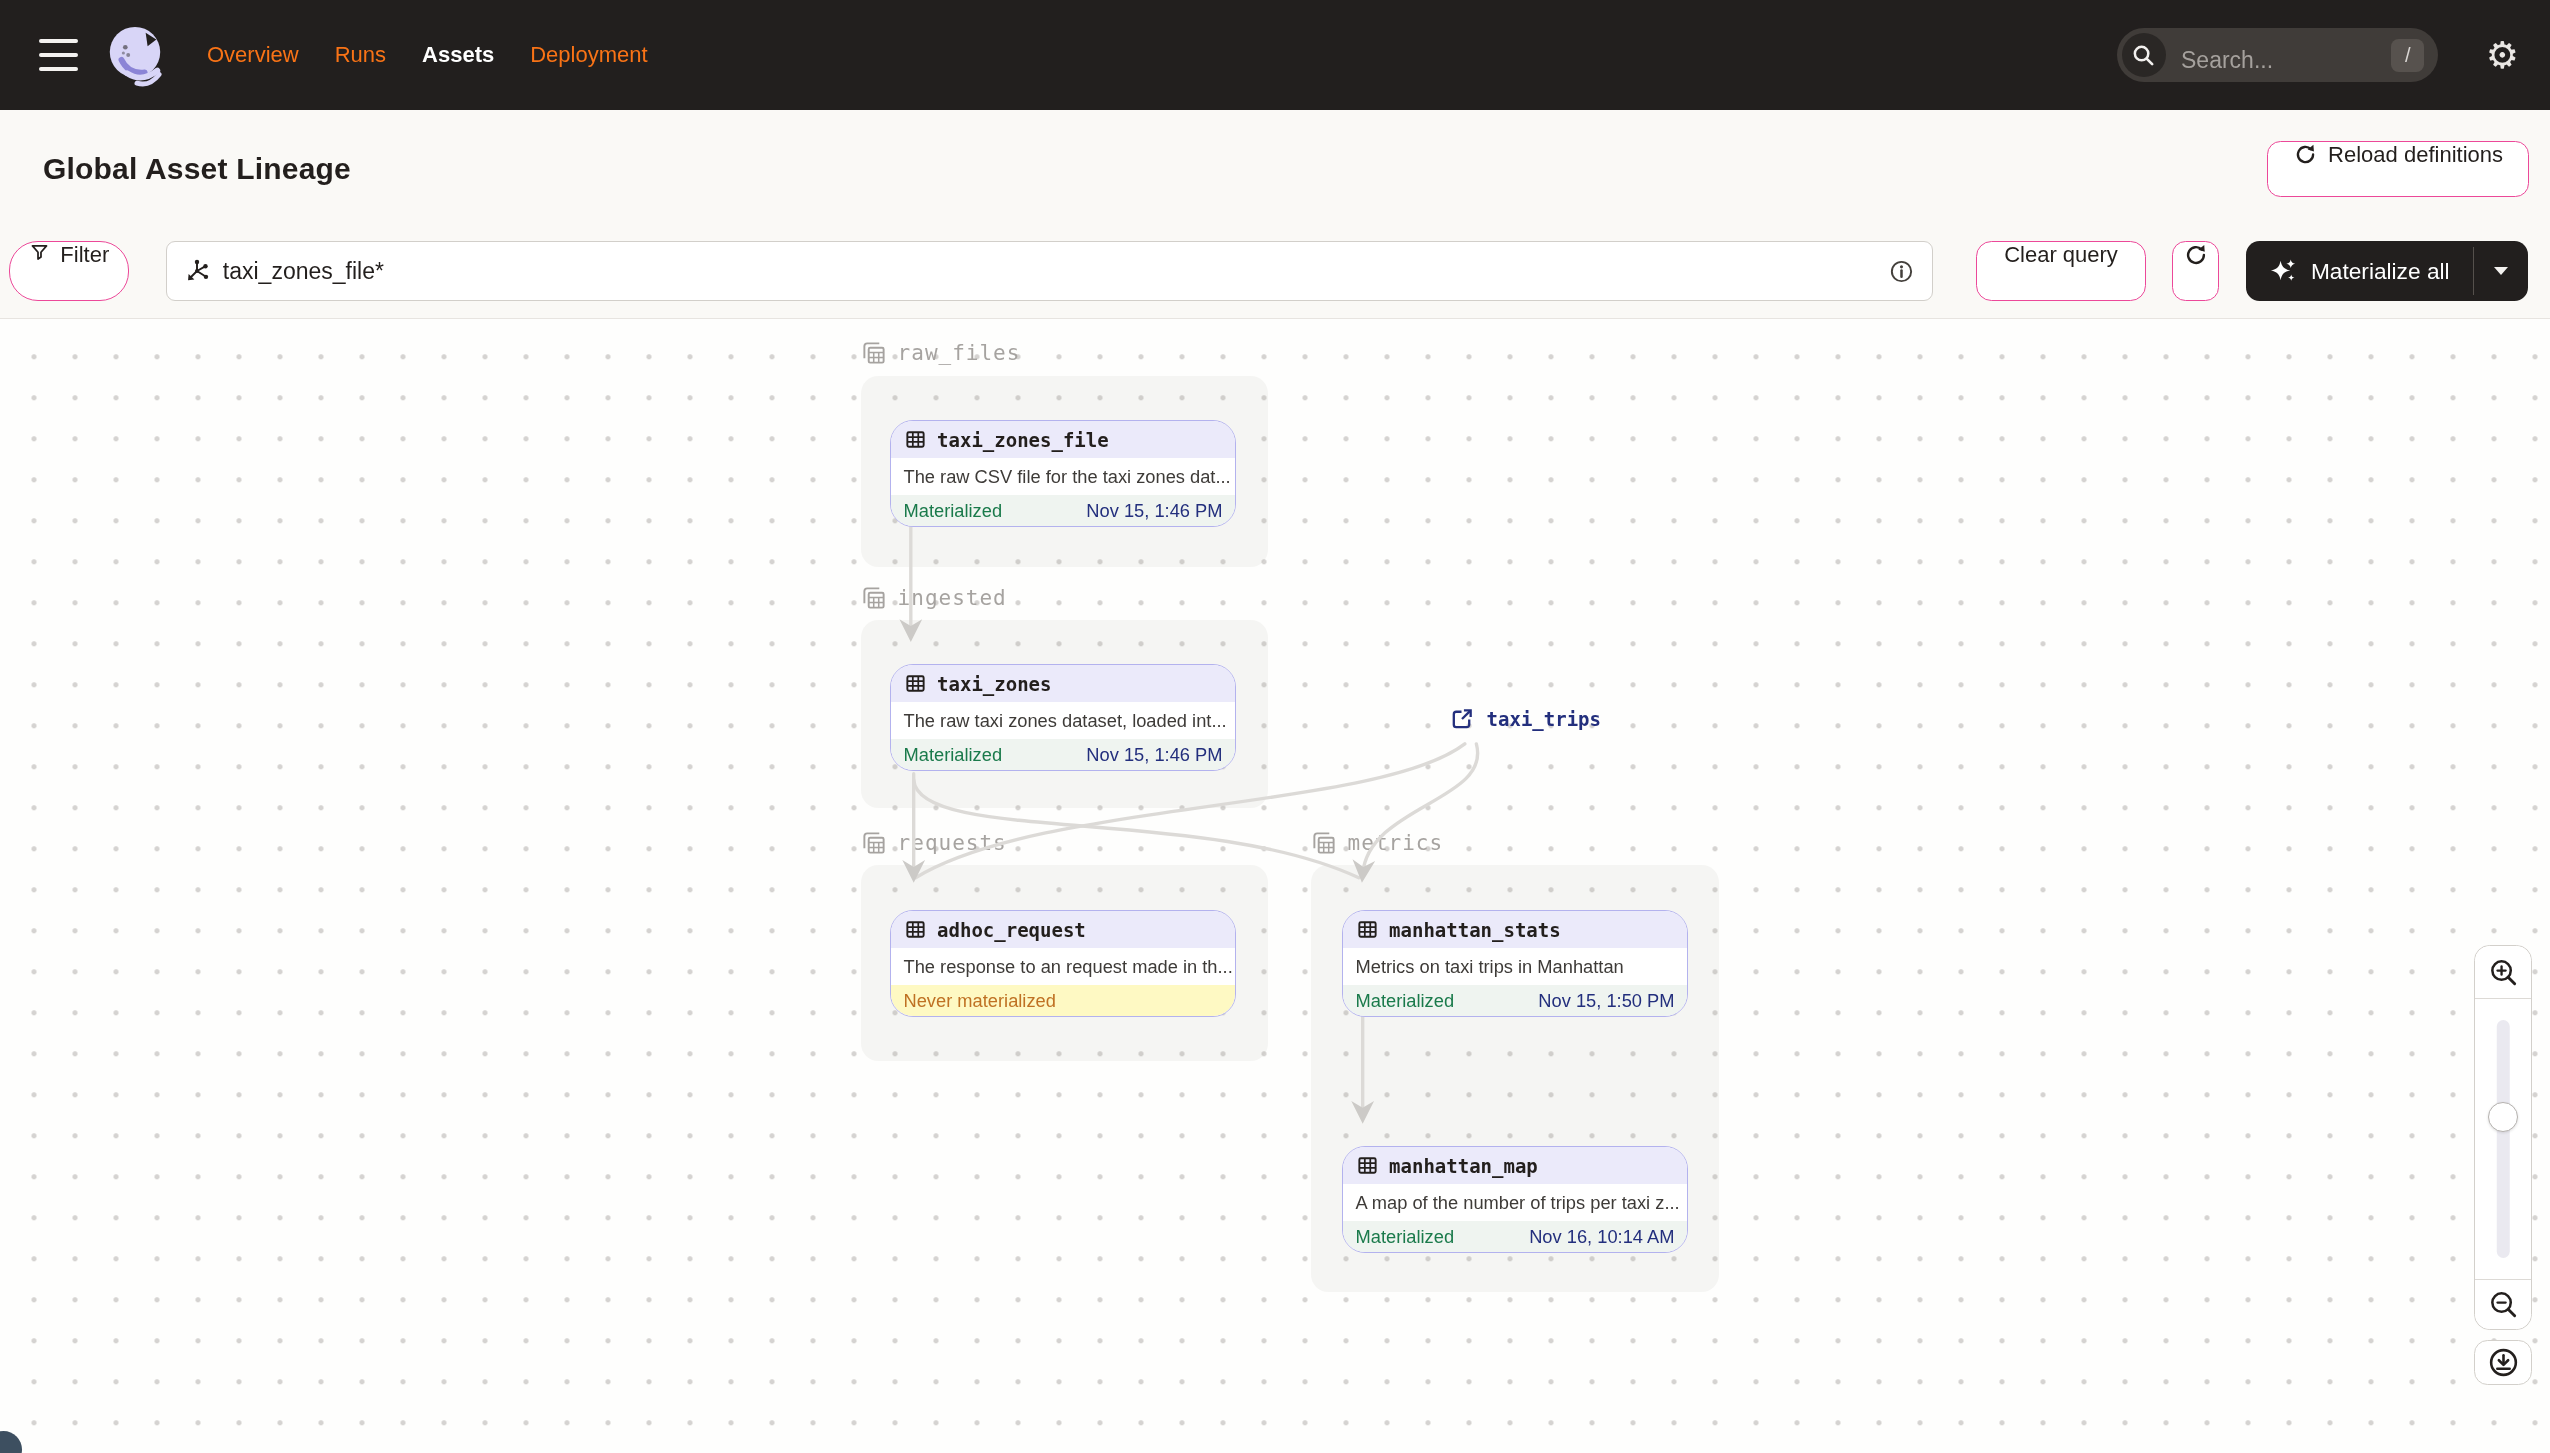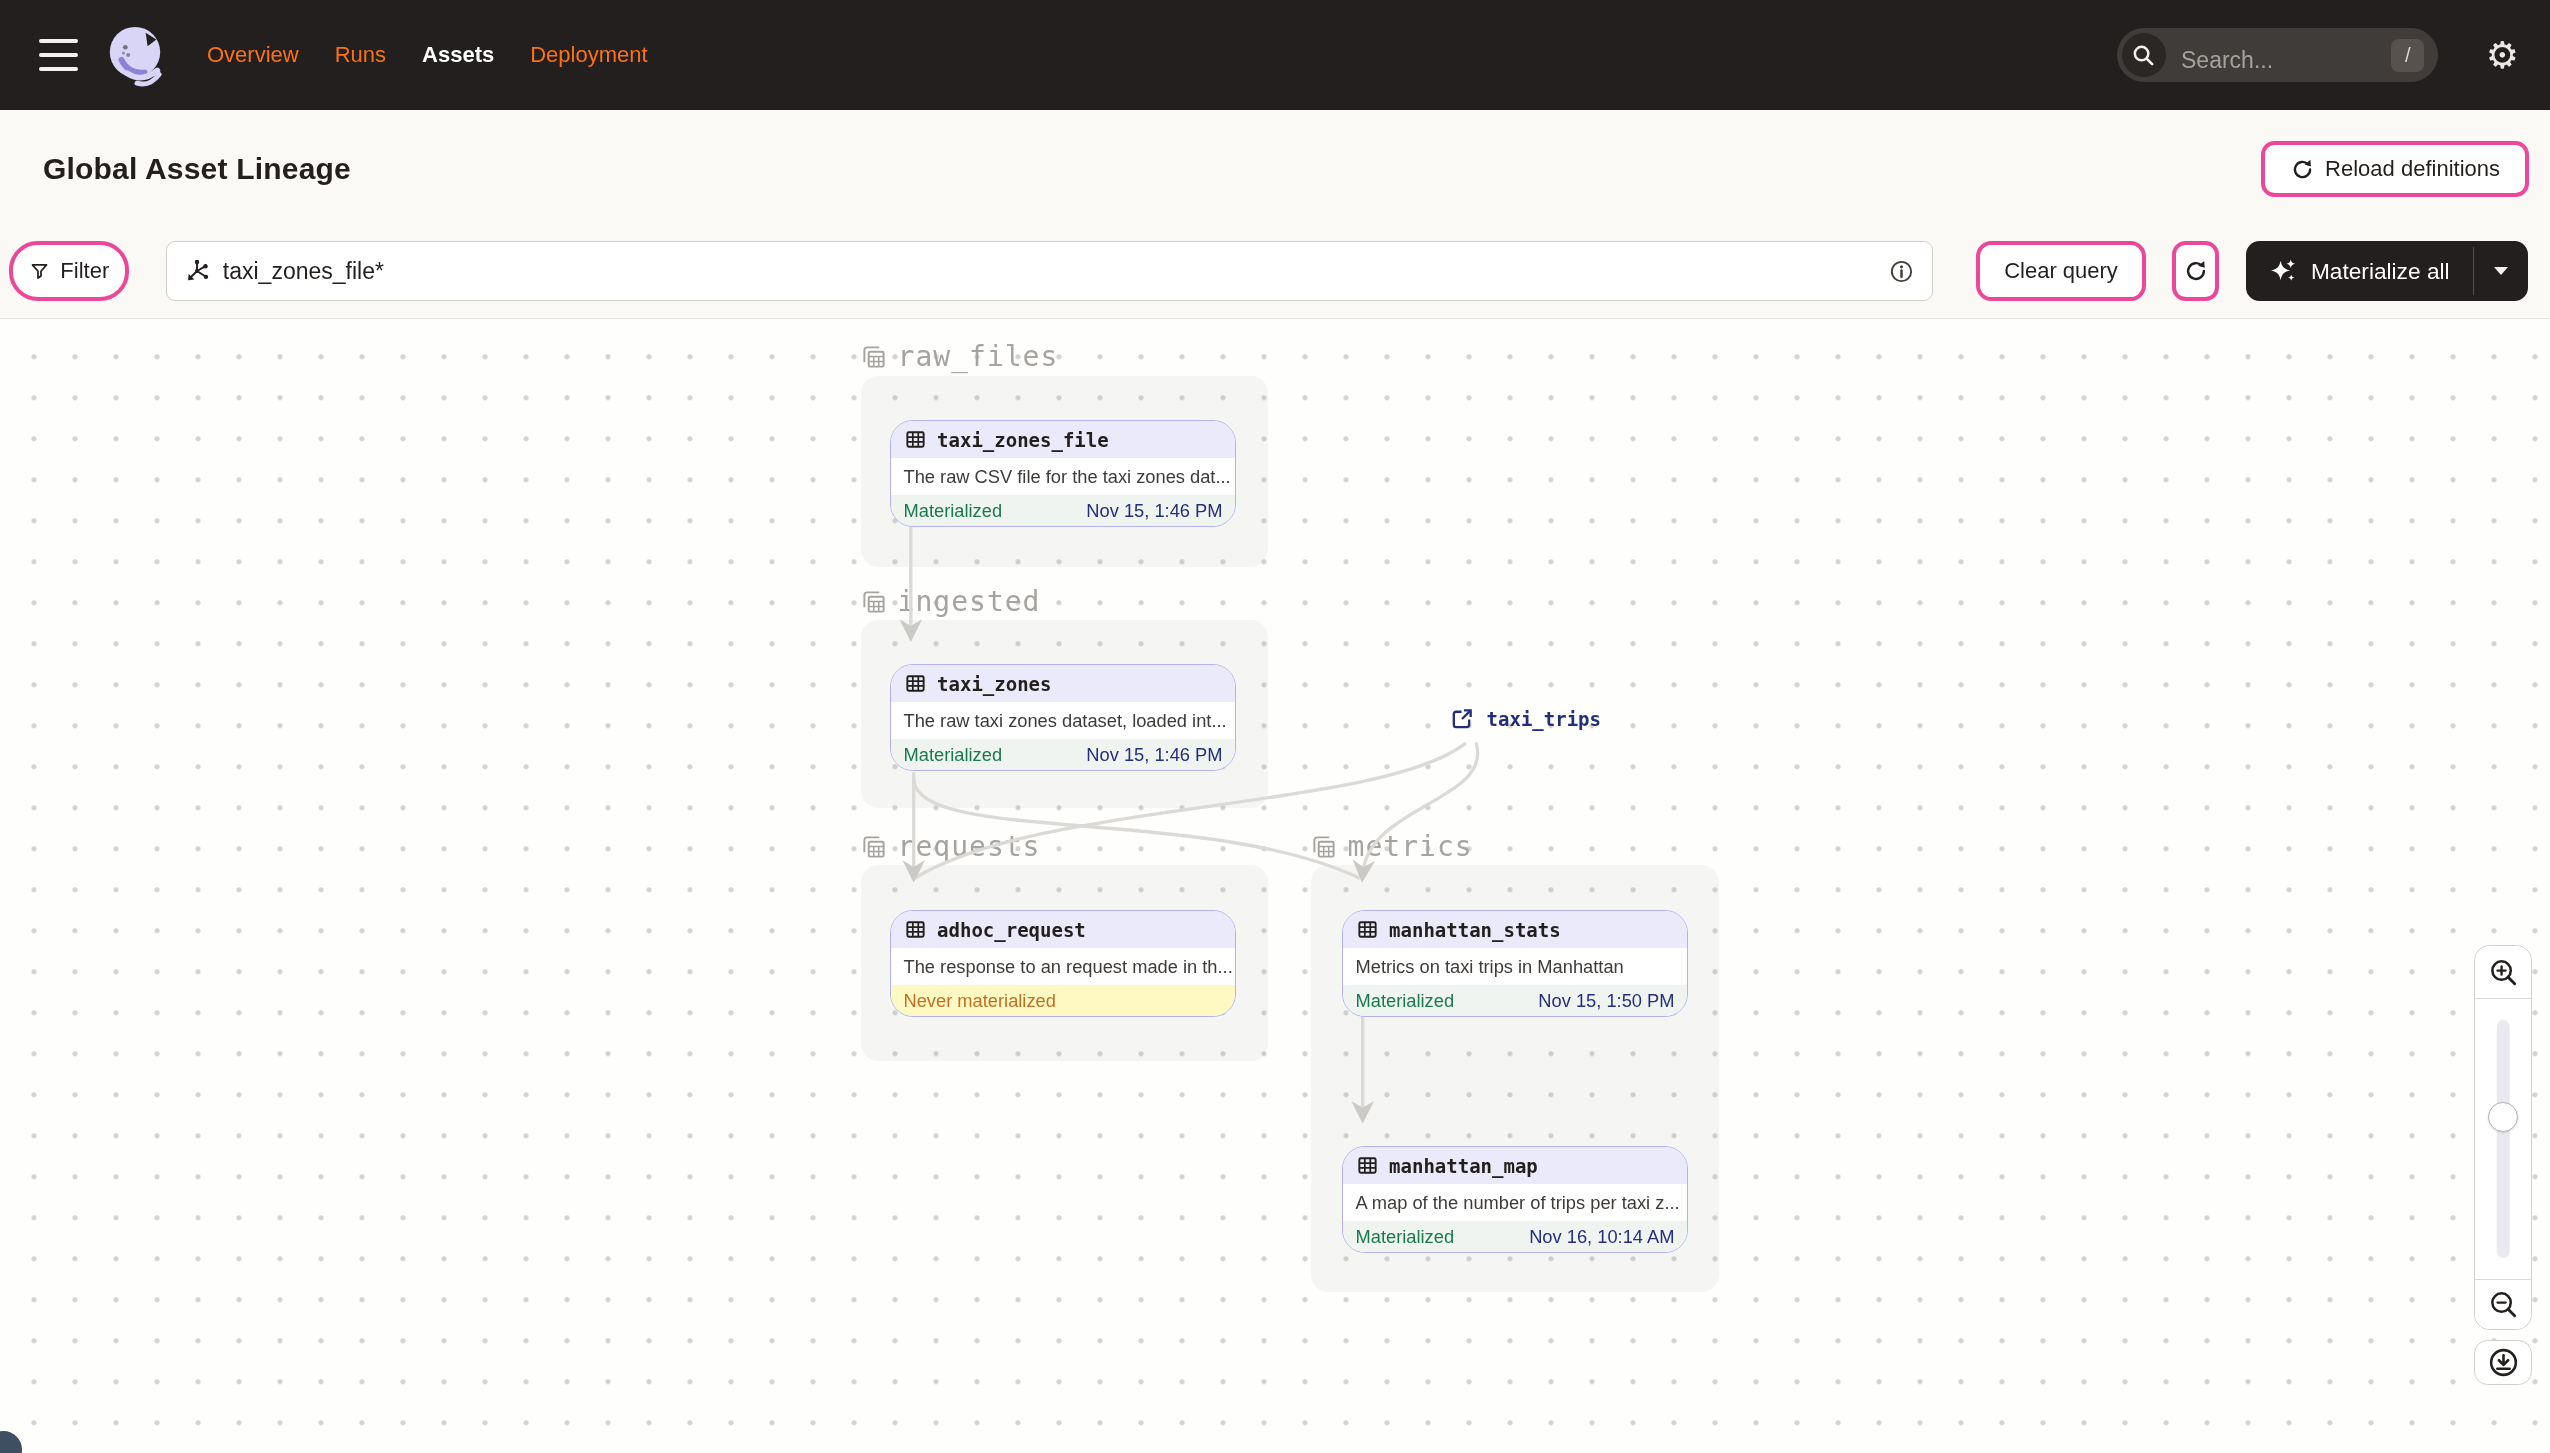--- a/index.html
+++ b/index.html
@@ -22,22 +22,22 @@
   .searchph { font-size:23px; color:#A5A19D; margin-left:15.4px; flex:1;margin-top:10px; }
   .slash { width:33px; height:33px; margin-right:13.5px; border-radius:7.7px; background:#57524E; color:#D9D6D3;
     font-size:20px; display:flex; align-items:center; justify-content:center; }
   .gearbtn { margin-left:48px; margin-right:31px; background:none; border:none; cursor:pointer;
     font-size:37px; color:#EAE7E4; line-height:1; }
 
   
   .pageheader { position:absolute; top:110px; left:0; width:2550px; height:118px;
     display:flex; align-items:center; padding:0 21px 0 43px; }
   .pagetitle { font-size:30px; font-weight:700; color:#231F1D; letter-spacing:0.2px; }
-  .btn { background:#FFFFFF; border:4px solid #ec4899; border-radius:13.5px; color:#231F1D;
-    display:inline-flex; align-items:center; justify-content:center; gap:10.6px; font-size:22px; cursor:pointer; }
+  .btn { background:#FFFFFF; border:1px solid #ec4899; border-radius:13.5px; color:#231F1D;
+    display:inline-flex; justify-content:center; gap:10.6px; font-size:22px; cursor:pointer; }
   .reloadbtn { margin-left:auto; height:56px; padding:0 25px; }
 
   
   .toolbar { position:absolute; top:241px; left:0; width:2550px; height:60px; }
   .toolbar .abs { position:absolute; top:0; height:60px; }
   .filterbtn { left:9px; width:120px; border-radius:29px; }
   .querybox { left:166px; width:1767px; background:#FFF; border:1px solid #D2CFCA; border-radius:9px;
     display:flex; align-items:center; padding:0 17.3px; gap:12.5px; }
   .queryinput { flex:1; border:none; outline:none; font-size:23px; color:#231F1D;
     font-family:"Liberation Sans",sans-serif; background:transparent; }
@@ -53,21 +53,21 @@
     border-top:8.7px solid #F3F1EF; }
   .topborder { position:absolute; top:318px; left:0; width:2550px; height:1px; background:#E7E4E0; }
 
   
   .canvas { position:absolute; top:319px; left:0; width:2550px; height:1134px;
     background-color:#FEFEFD;
     background-image:radial-gradient(circle, #D5D3D1 2.5px, transparent 2.7px);
     background-size:41px 41px; background-position:13.5px 17.3px; overflow:hidden; }
 
   .grouplabel { position:absolute; display:flex; align-items:center; gap:10.6px; z-index:1; }
-  .grouplabel .gname { font-size:28px; color:#A6A3A0; letter-spacing:1px; }
+  .grouplabel .gname { font-size:21px; color:#A6A3A0; letter-spacing:1px; }
   .groupbox { position:absolute; background:rgba(170,166,160,0.10); border-radius:17.3px; z-index:1; }
 
   .edgelayer { position:absolute; top:0; left:0; z-index:2; pointer-events:none; }
 
   .assetcard { position:absolute; width:346px; height:107px; background:#FFF;
     border:1.9px solid var(--node-border,#B3B2EE); border-radius:23px; overflow:hidden; z-index:3; cursor:pointer;
     display:flex; flex-direction:column; }
   .cardhead { height:37px; background:var(--node-head,#EBEAFA); display:flex; align-items:center; gap:10.6px; padding:0 12.5px; }
   .cardname { font-size:19px; font-weight:700; color:#231F1D; }
   .cardbody { height:37px; display:flex; align-items:center; padding:0 12.5px; font-size:18.3px; color:#3E3B38;

